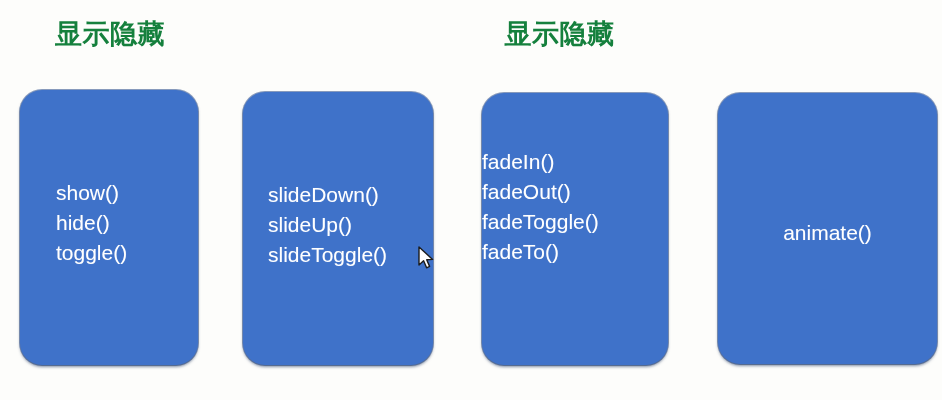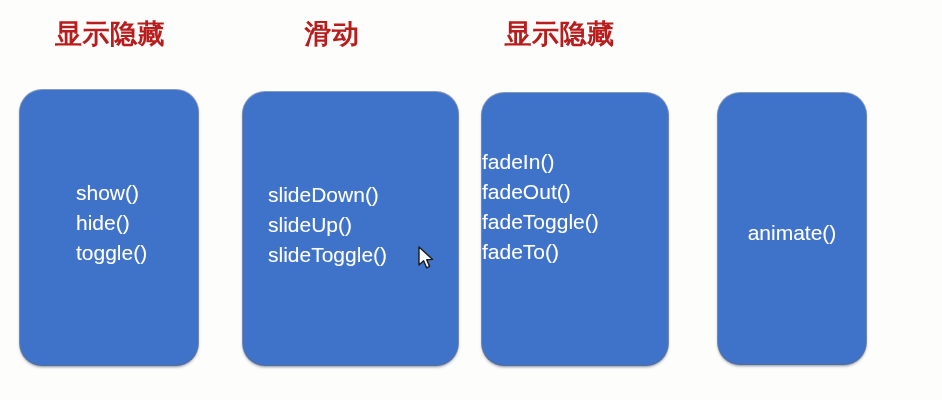--- a/index.html
+++ b/index.html
@@ -20,21 +20,21 @@
     height: 400px;
     background: #fdfdfb;
   }
   .col-header {
     position: absolute;
     top: 18px;
     text-align: center;
     font-weight: bold;
     font-size: 27px;
     line-height: 32px;
-    color: #b91c1c;
+    color: #15803d;
     letter-spacing: 0.5px;
     white-space: nowrap;
     -webkit-font-smoothing: antialiased;
   }
   .card {
     position: absolute;
     background: #3f72c9;
     border-radius: 22px;
     box-shadow: 0 2px 3px rgba(30, 52, 94, 0.55),
                 0 0 0 1px rgba(44, 78, 140, 0.55);
@@ -53,32 +53,32 @@
   }
   .card-body.left {
     text-align: left;
   }
   .card-body.center {
     text-align: center;
   }
   
   #header-1 { left: 0px;   width: 220px; }
   #card-1   { left: 20px;  top: 90px; width: 178px; height: 275px; }
-  #card-1 .card-body { top: 88px; padding-left: 56px; }
+  #card-1 .card-body { top: 88px; padding-left: 36px; }
   
   #header-2 { left: 222px; width: 220px; }
-  #card-2   { left: 243px; top: 92px; width: 215px; height: 273px; padding-left: 36px; }
+  #card-2   { left: 243px; top: 92px; width: 190px; height: 273px; padding-left: 36px; }
   #card-2 .card-body { top: 88px; padding-left: 25px; }
   
   #header-3 { left: 452px; width: 215px; }
   #card-3   { left: 482px; top: 93px; width: 186px; height: 272px; }
   #card-3 .card-body { top: 54px; }
   
   #header-4 { left: 700px; width: 220px; }
-  #card-4   { left: 718px; top: 93px; width: 148px; height: 271px; }
+  #card-4   { left: 718px; top: 93px; width: 219px; height: 271px; }
   #card-4 .card-body { top: 125px; }
 
   #cursor {
     position: absolute;
     left: 418px;
     top: 246px;
     width: 18px;
     height: 26px;
     pointer-events: none;
   }
@@ -88,21 +88,20 @@
 
 <div id="stage">
 
   <div class="col-header" id="header-1">显示隐藏</div>
   <div class="card" id="card-1">
     <div class="card-body left">show()
 hide()
 toggle()</div>
   </div>
 
-  <div class="col-header" id="header-2">滑动</div>
   <div class="card" id="card-2">
     <div class="card-body left">slideDown()
 slideUp()
 slideToggle()</div>
   </div>
 
   <div class="col-header" id="header-3">显示隐藏</div>
   <div class="card" id="card-3">
     <div class="card-body left">fadeIn()
 fadeOut()

